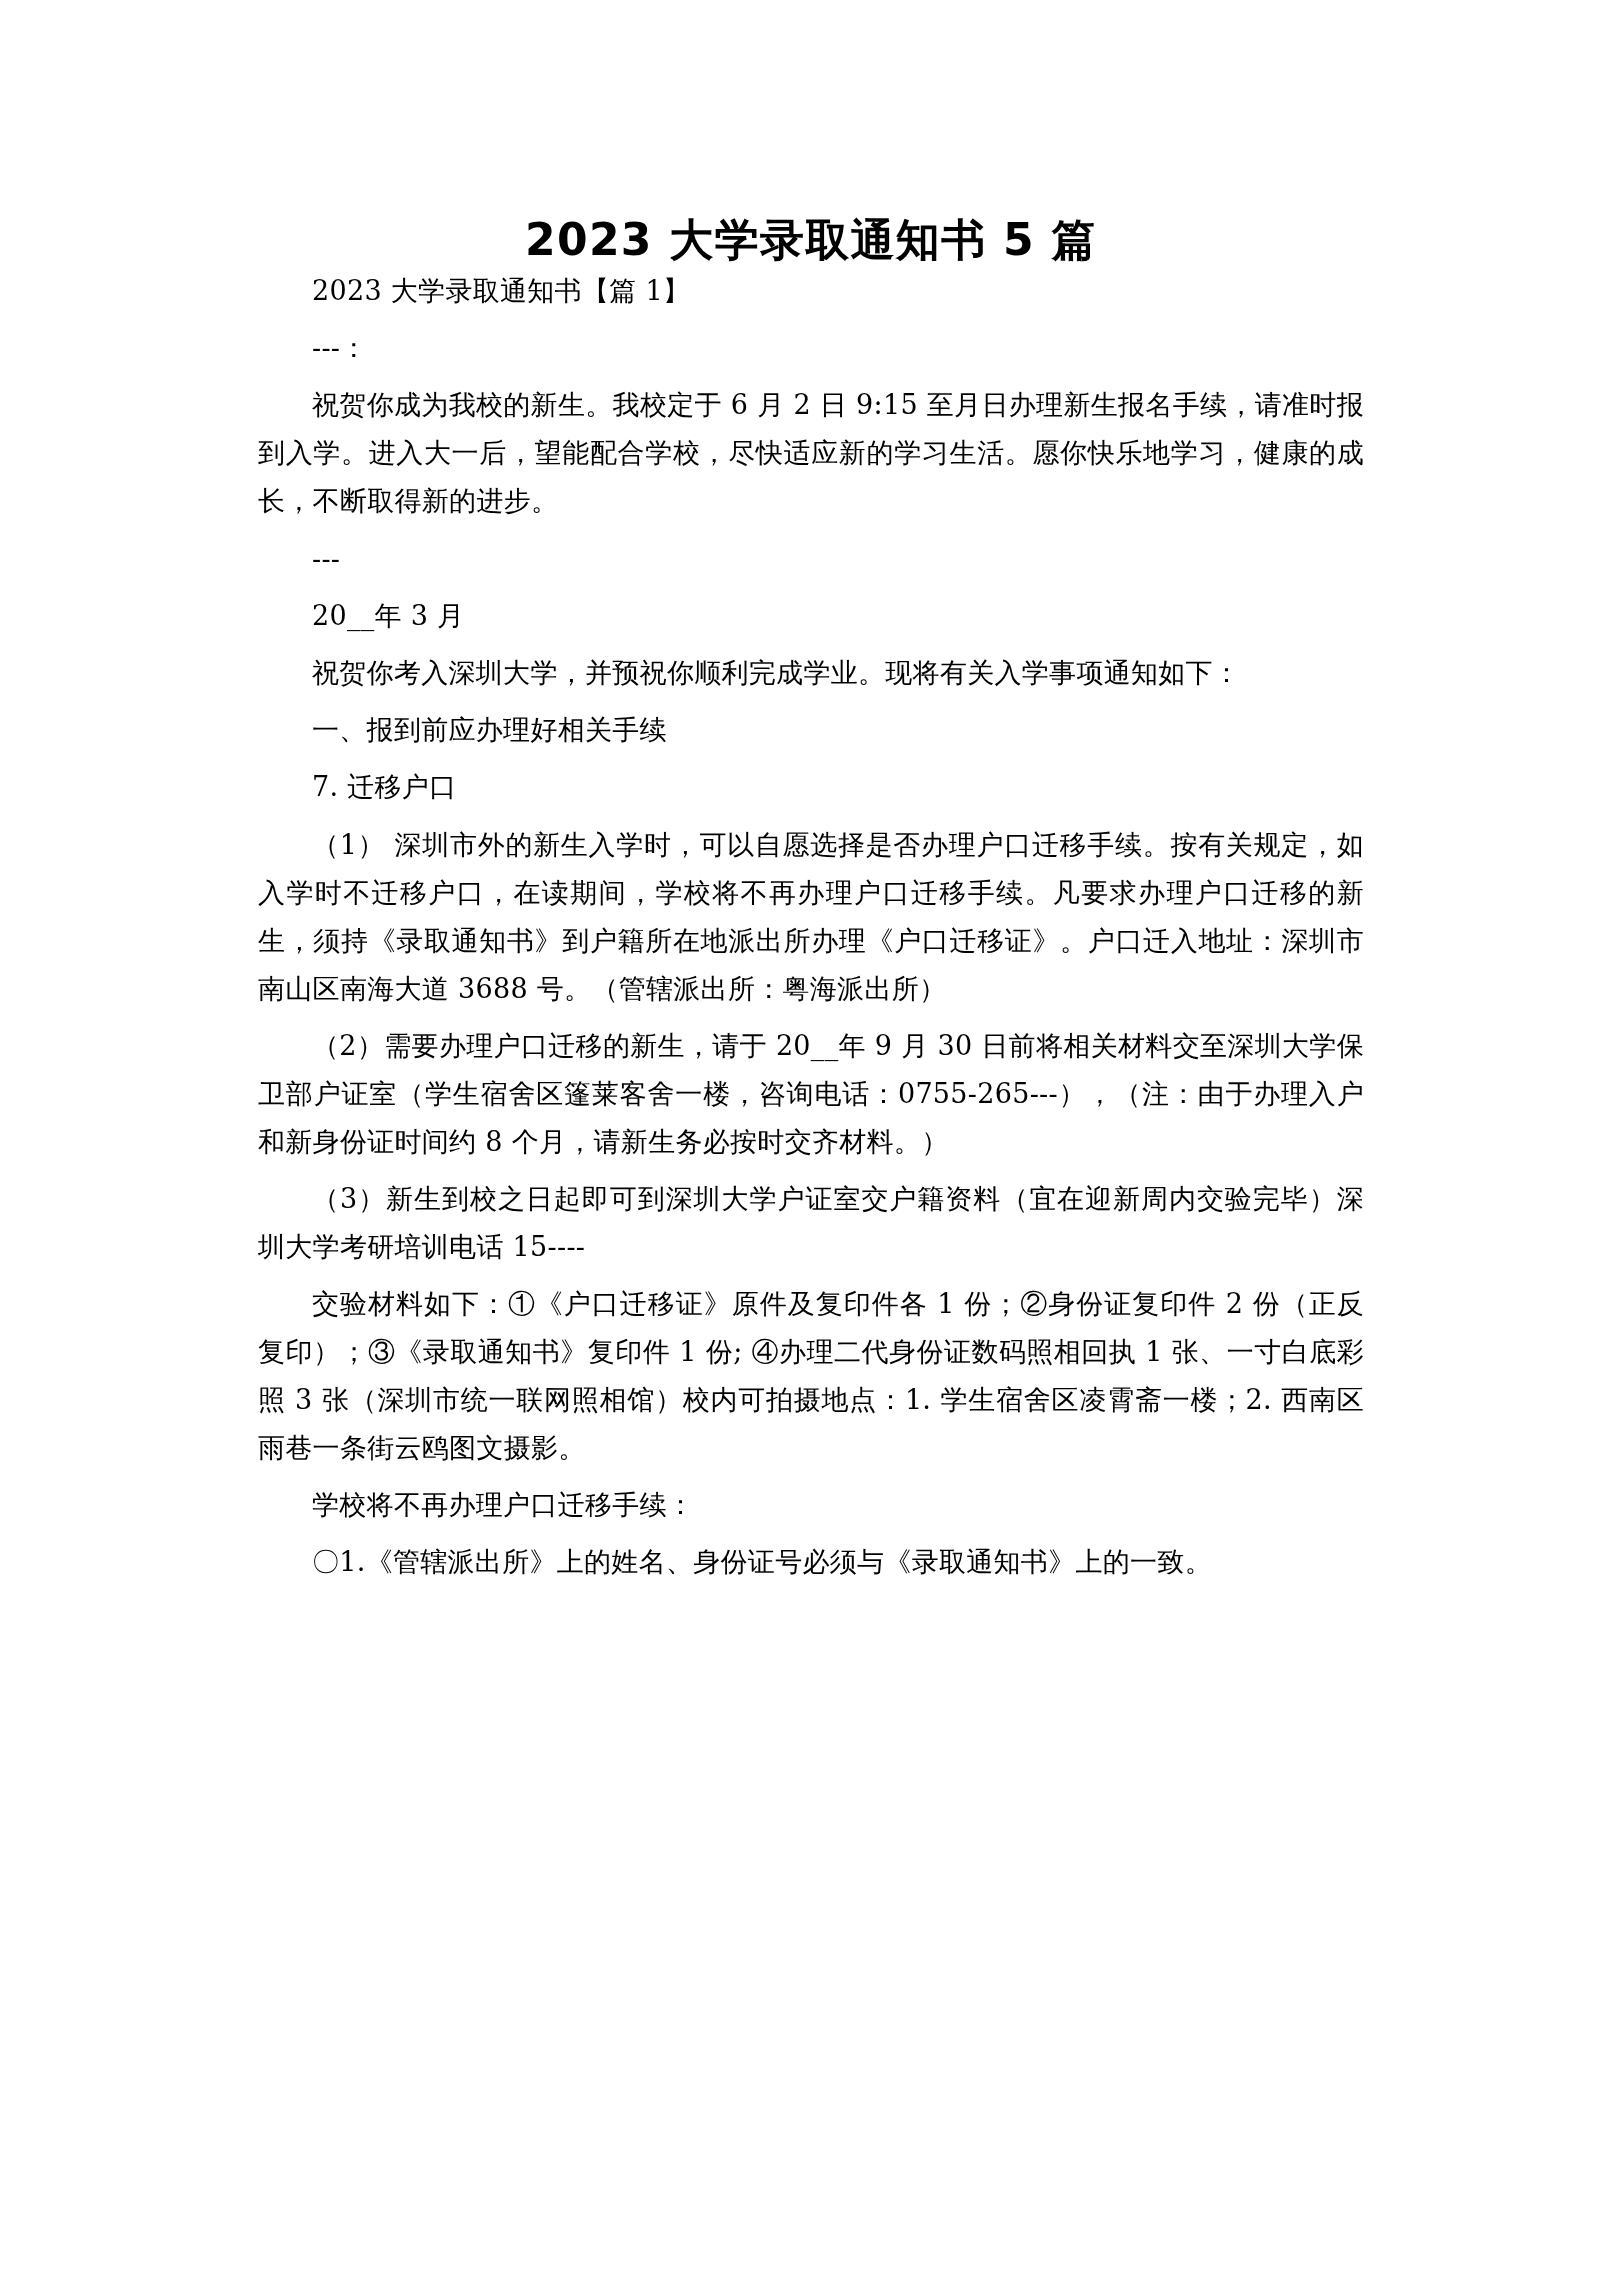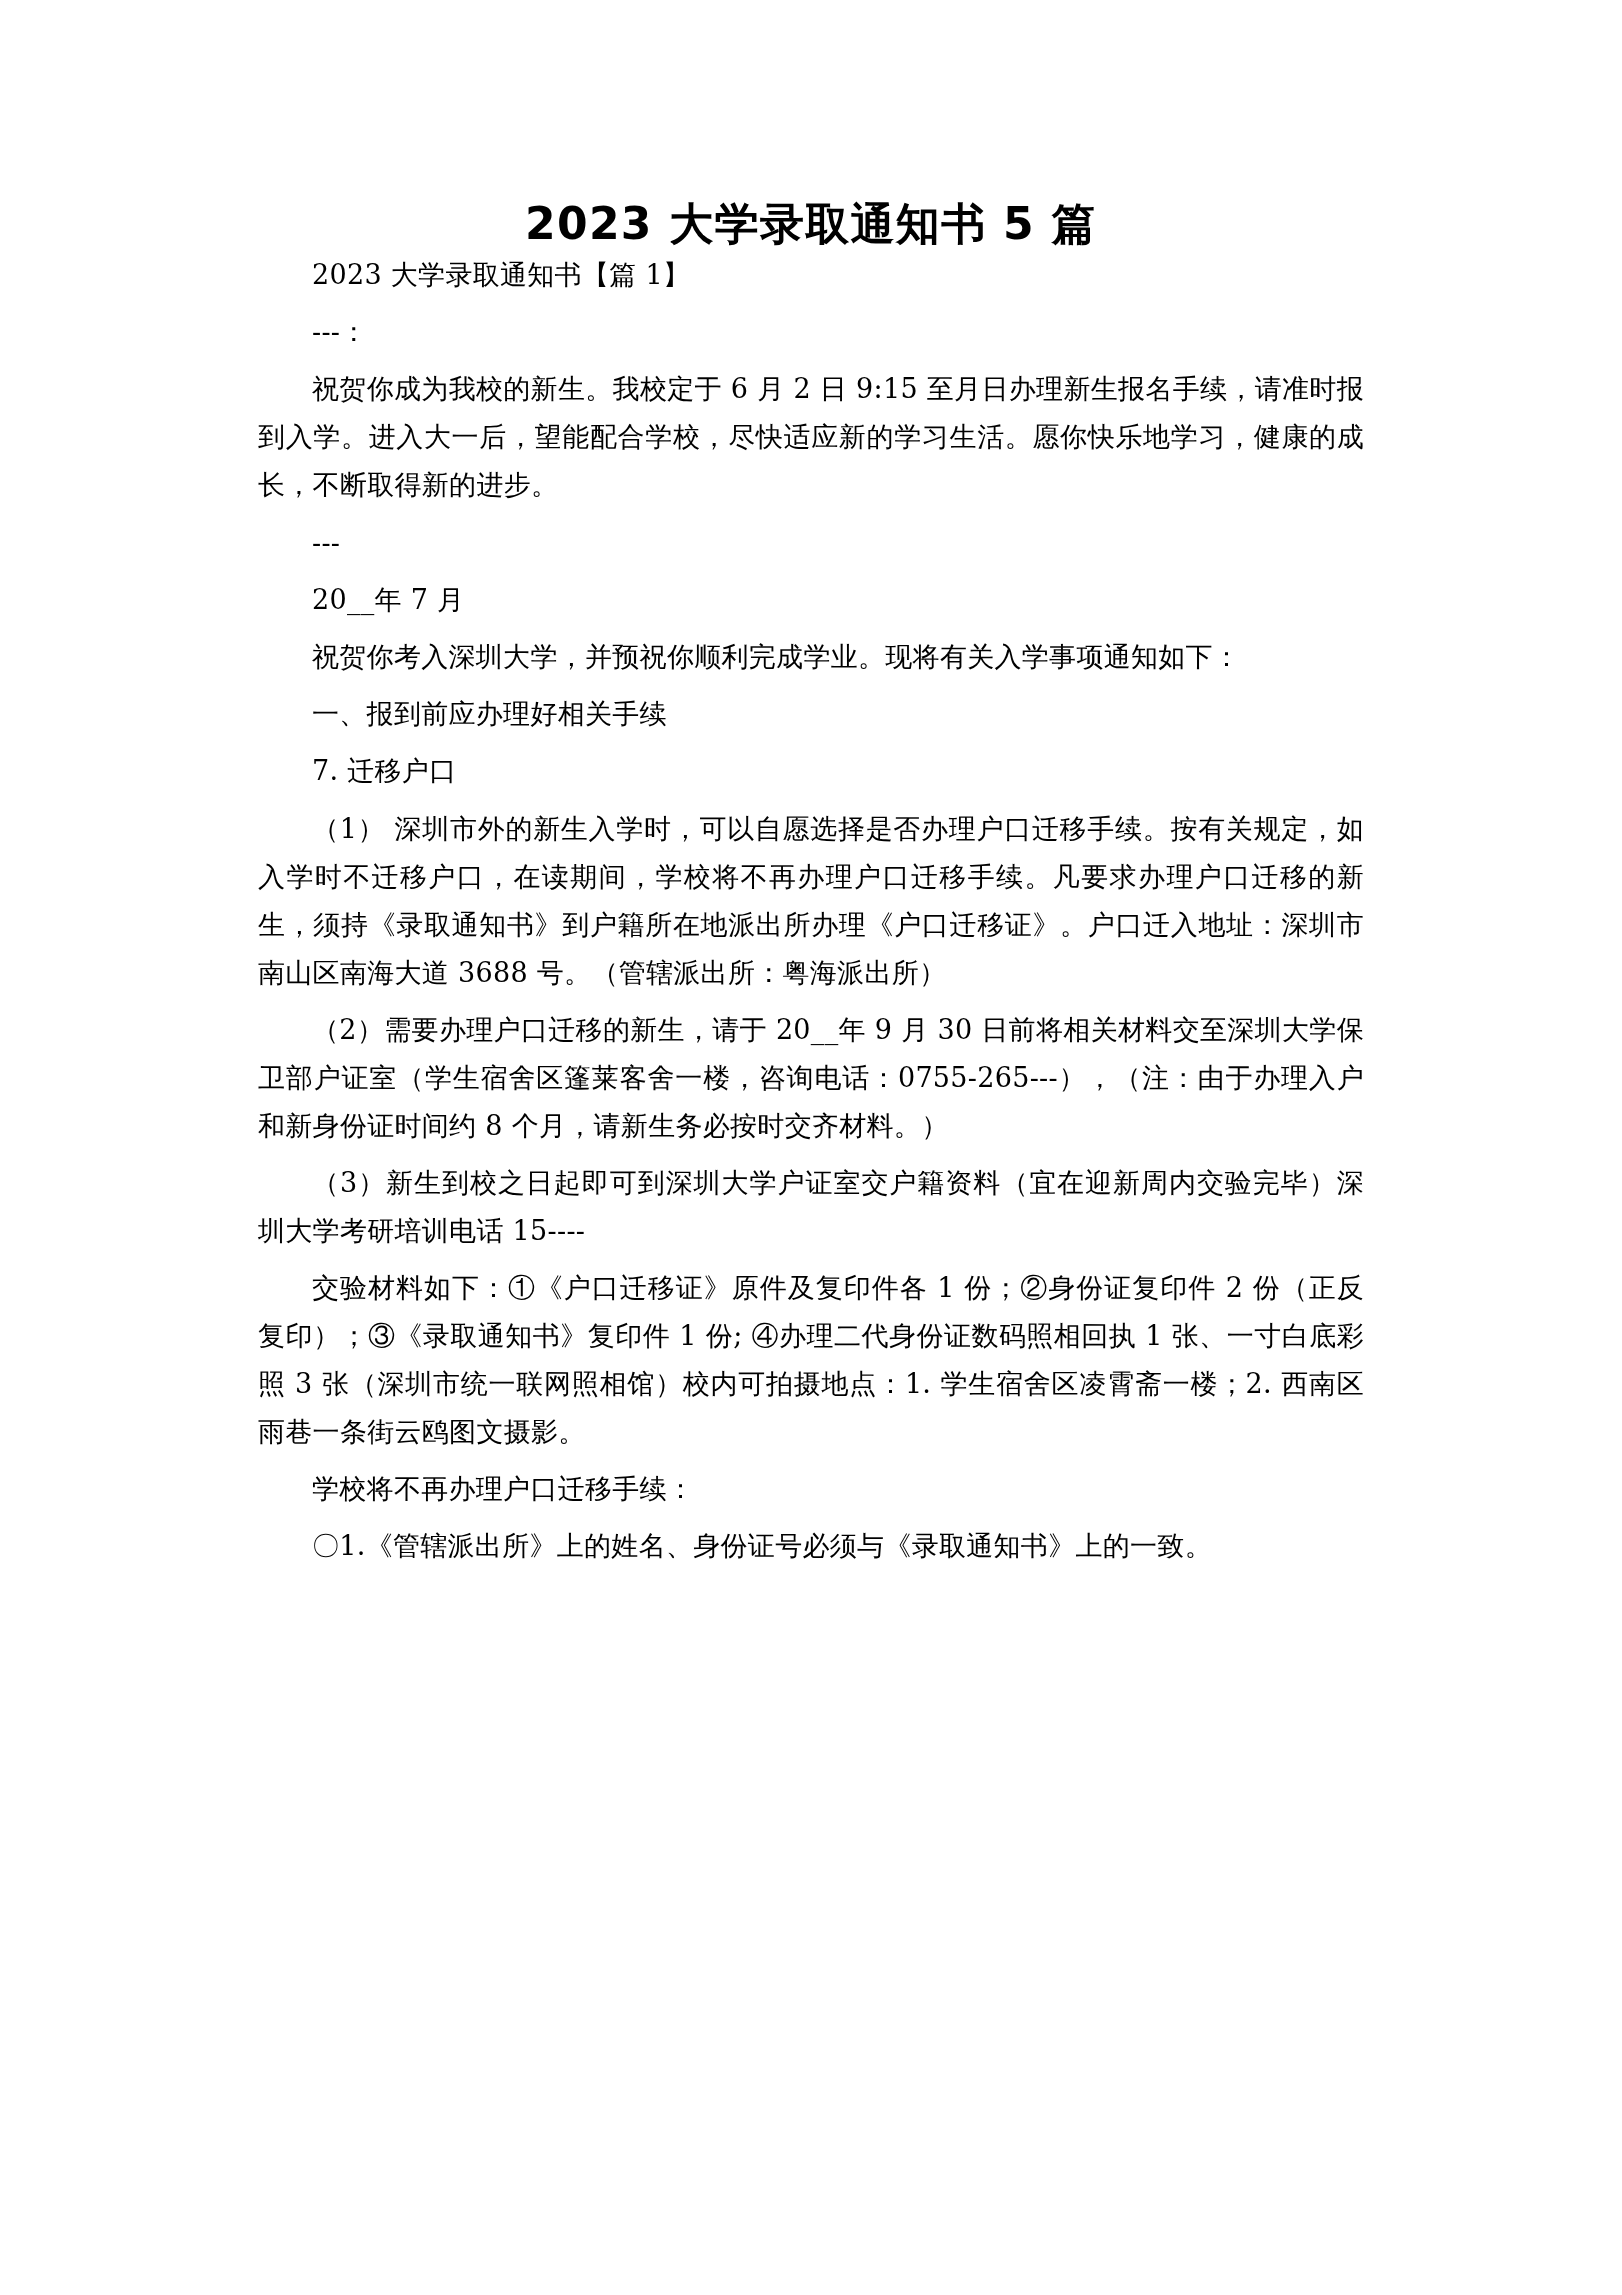--- a/index.html
+++ b/index.html
@@ -22,21 +22,21 @@
     height: 2295px;
     background: #ffffff;
     padding: 0;
     overflow: hidden;
   }
 
   
   .content {
     position: absolute;
     left: 258px;
-    top: 0;
+    top: 16px;
     width: 1106px;
   }
 
   .doc-title {
     font-size: 44px;
     font-weight: 700;
     text-align: center;
     letter-spacing: 1.3px;
     line-height: 1.25;
     margin: 0;
@@ -70,21 +70,21 @@
     <div class="body-block">
 
       <p class="para">2023 大学录取通知书【篇 1】</p>
 
       <p class="para">---：</p>
 
       <p class="para">祝贺你成为我校的新生。我校定于 6 月 2 日 9:15 至月日办理新生报名手续，请准时报到入学。进入大一后，望能配合学校，尽快适应新的学习生活。愿你快乐地学习，健康的成长，不断取得新的进步。</p>
 
       <p class="para">---</p>
 
-      <p class="para">20__年 7 月</p>
+      <p class="para">20__年 3 月</p>
 
 
       <p class="para">祝贺你考入深圳大学，并预祝你顺利完成学业。现将有关入学事项通知如下：</p>
 
       <p class="para">一、报到前应办理好相关手续</p>
 
       <p class="para">7. 迁移户口</p>
 
       <p class="para">（1） 深圳市外的新生入学时，可以自愿选择是否办理户口迁移手续。按有关规定，如入学时不迁移户口，在读期间，学校将不再办理户口迁移手续。凡要求办理户口迁移的新生，须持《录取通知书》到户籍所在地派出所办理《户口迁移证》。户口迁入地址：深圳市南山区南海大道 3688 号。（管辖派出所：粤海派出所）</p>
 

